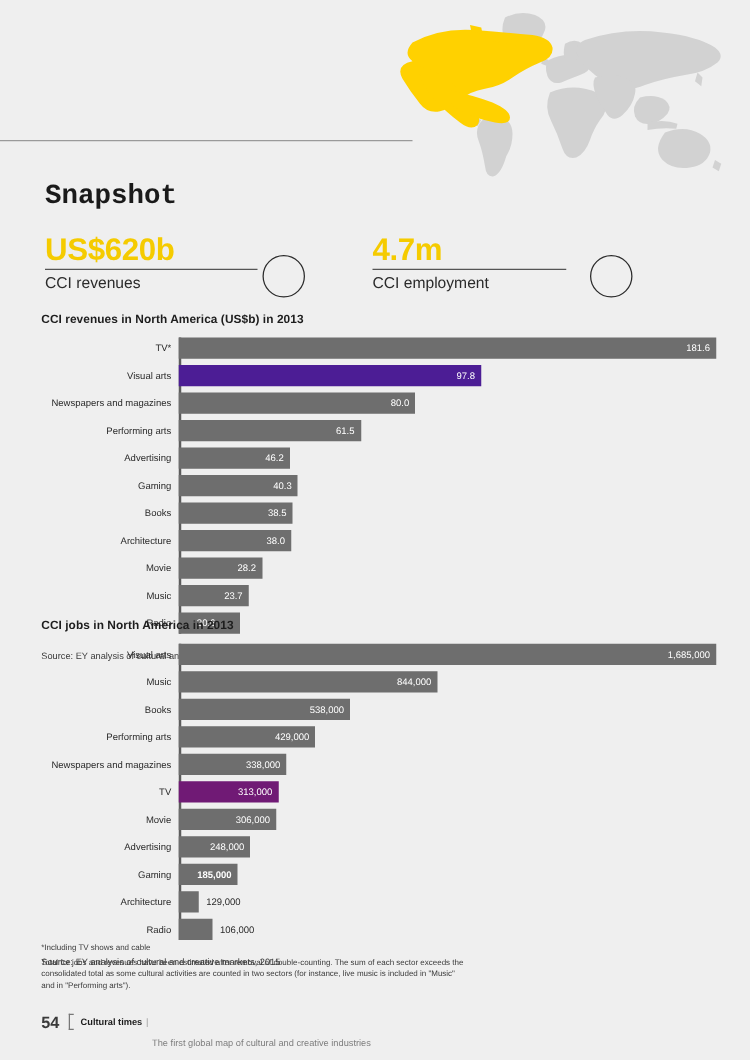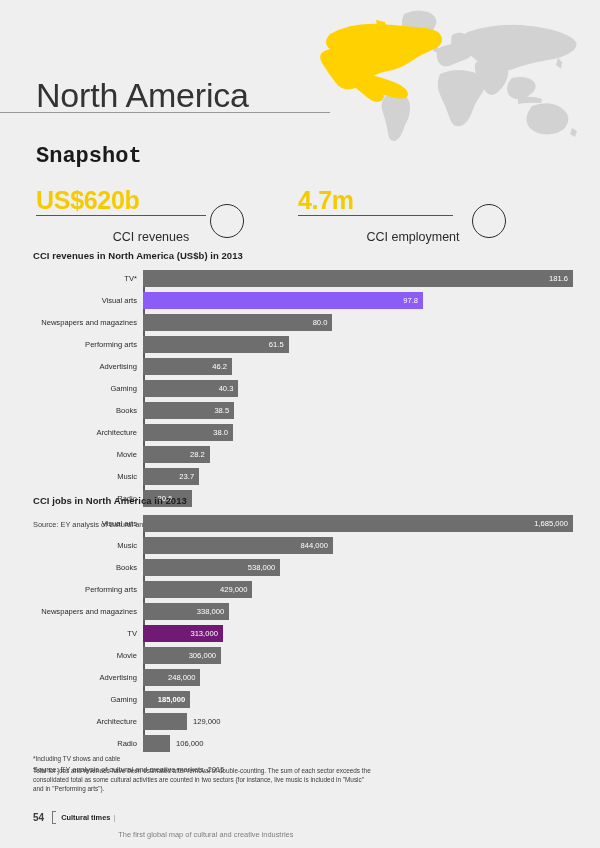--- a/index.html
+++ b/index.html
@@ -73,24 +73,23 @@
     letter-spacing: -0.3px;
   }
   .kpi-rule {
     margin-top: 1px;
     height: 1px;
     background: #555555;
     width: 170px;
   }
   .kpi.kpi-b .kpi-rule { width: 155px; }
   .kpi-label {
-    margin-top: 14px;
+    margin-top: 3px;
     font-size: 12.5px;
     color: #2b2b2b;
-    text-align: center;
   }
   .kpi-circle {
     position: absolute;
     right: 22px;
     top: 18px;
     width: 34px;
     height: 34px;
     border: 1.6px solid #2b2b2b;
     border-radius: 50%;
     background: #efefef;
@@ -191,21 +190,21 @@
   
   #footer {
     position: absolute;
     left: 33px;
     top: 810px;
     display: flex;
     align-items: center;
     height: 14px;
   }
   #footer-page {
-    font-size: 10px;
+    font-size: 13px;
     font-weight: 700;
     color: #3a3a3a;
     margin-right: 8px;
   }
   #footer-bracket {
     width: 4px;
     height: 13px;
     border-left: 1px solid #777;
     border-top: 1px solid #777;
     border-bottom: 1px solid #777;
@@ -272,21 +271,20 @@
         <path d="M34 50 q14 4 24 12 q12 9 20 20 q8 11 4 16 q-5 5-14-2 q-12-9-22-20 q-10-12-12-26z"></path>
         <path d="M58 70 q20 4 36 10 q14 6 14 12 q0 6-12 4 q-16-3-28-10 q-12-6-10-16z"></path>
         <path d="M88 24 l10 2 l2 6 l-11-2z"></path>
         <path d="M104 28 l9 2 l1 5 l-9-2z"></path>
         <path d="M76 18 l9 2 l1 5 l-9-2z"></path>
       </g>
     </svg>
   </div>
 
   <div id="title-rule"></div>
-  <h1 id="region-title">North America</h1>
 
   <h2 id="snapshot-title">Snapshot</h2>
 
   <div class="kpi kpi-a">
     <div class="kpi-value">US$620b</div>
     <div class="kpi-rule"></div>
     <div class="kpi-label">CCI revenues</div>
     <div class="kpi-circle"></div>
   </div>
 
@@ -303,21 +301,21 @@
       <div class="axis-line"></div>
       <div class="bars">
           <div class="bar-row">
             <div class="bar-label">TV*</div>
             <div class="bar" style="width: 430px; background: rgb(110, 110, 110);">
               <span class="bar-value">181.6</span>
             </div>
           </div>
           <div class="bar-row">
             <div class="bar-label">Visual arts</div>
-            <div class="bar" style="width: 280px; background: #8b5cf6;">
+            <div class="bar" style="width: 242px; background: #4c1d95;">
               <span class="bar-value">97.8</span>
             </div>
           </div>
           <div class="bar-row">
             <div class="bar-label">Newspapers and magazines</div>
             <div class="bar" style="width: 189.427px; background: rgb(110, 110, 110);">
               <span class="bar-value">80.0</span>
             </div>
           </div>
           <div class="bar-row">
@@ -379,21 +377,21 @@
       <div class="axis-line"></div>
       <div class="bars">
           <div class="bar-row">
             <div class="bar-label">Visual arts</div>
             <div class="bar" style="width: 430px; background: rgb(110, 110, 110);">
               <span class="bar-value">1,685,000</span>
             </div>
           </div>
           <div class="bar-row">
             <div class="bar-label">Music</div>
-            <div class="bar" style="width: 190px; background: rgb(110, 110, 110); text-align: right;">
+            <div class="bar" style="width: 207px; background: rgb(110, 110, 110); text-align: right;">
               <span class="bar-value">844,000</span>
             </div>
           </div>
           <div class="bar-row">
             <div class="bar-label">Books</div>
             <div class="bar" style="width: 137.294px; background: rgb(110, 110, 110);">
               <span class="bar-value">538,000</span>
             </div>
           </div>
           <div class="bar-row">
@@ -427,21 +425,21 @@
             </div>
           </div>
           <div class="bar-row">
             <div class="bar-label">Gaming</div>
             <div class="bar" style="width: 47.2107px; background: rgb(110, 110, 110); font-weight: bold;">
               <span class="bar-value">185,000</span>
             </div>
           </div>
           <div class="bar-row">
             <div class="bar-label">Architecture</div>
-            <div class="bar" style="width: 44px; background: rgb(110, 110, 110);">
+            <div class="bar" style="width: 16px; background: rgb(110, 110, 110);">
               <span class="bar-value outside">129,000</span>
             </div>
           </div>
           <div class="bar-row">
             <div class="bar-label">Radio</div>
             <div class="bar" style="width: 27.0504px; background: rgb(110, 110, 110);">
               <span class="bar-value outside">106,000</span>
             </div>
           </div>
         </div>

